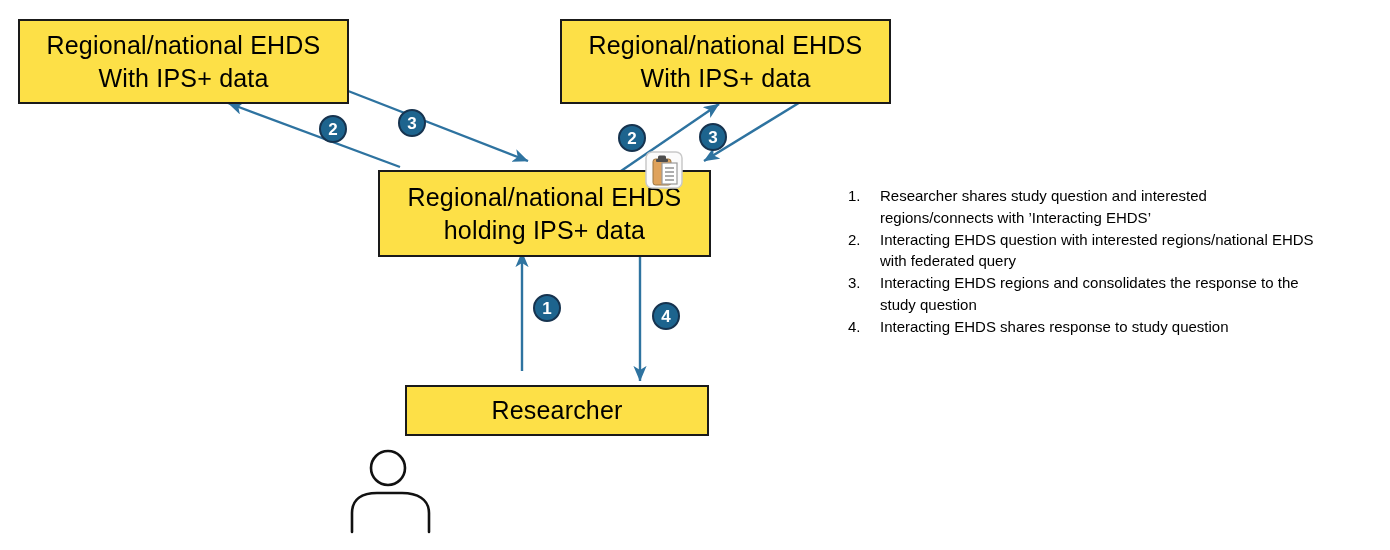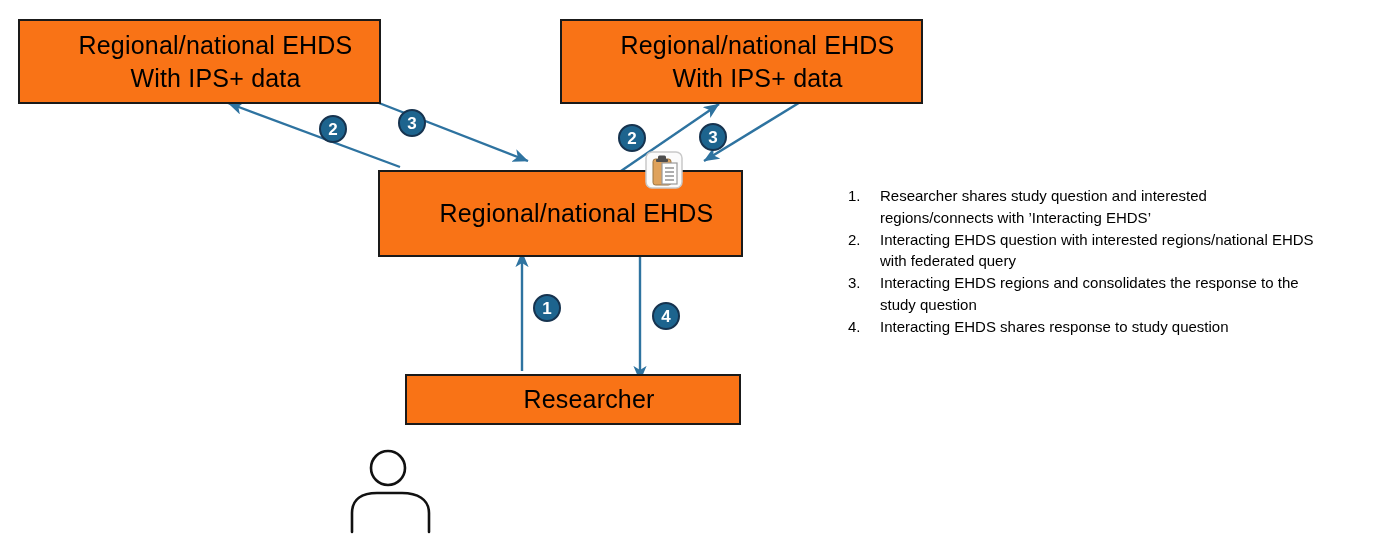--- a/index.html
+++ b/index.html
@@ -4,23 +4,23 @@
 <style>
   html,body{margin:0;padding:0;background:#fff;}
   .canvas{
     position:relative;width:1390px;height:550px;background:#fff;overflow:hidden;
     font-family:"Liberation Sans",sans-serif;color:#000;
   }
   .arrows{position:absolute;left:0;top:0;width:1390px;height:550px;pointer-events:none;}
   .arrow{stroke:var(--arrow-color,#2E73A0);stroke-width:2.4;fill:none;}
   .ah-fill{fill:var(--arrow-color,#2E73A0);}
   .box{
-    position:absolute;background:#f97316;border:2px solid var(--box-border,#1a1a1a);
+    position:absolute;background:#fde047;border:2px solid var(--box-border,#1a1a1a);
     display:flex;flex-direction:column;align-items:center;justify-content:center;
-    text-align:center;font-size:25px;line-height:33px;letter-spacing:0.2px;padding-left:32px;
+    text-align:center;font-size:25px;line-height:33px;letter-spacing:0.2px;
   }
   .badge{
     position:absolute;width:28px;height:28px;border-radius:50%;
     background:var(--badge-fill,#1D648E);border:2.5px solid var(--badge-ring,#16334F);
     box-sizing:border-box;color:#fff;font-size:17px;font-weight:bold;
     display:flex;align-items:center;justify-content:center;line-height:1;
   }
   .legend{
     position:absolute;left:848px;top:185px;width:475px;font-size:15px;line-height:21.8px;
   }
@@ -52,23 +52,24 @@
     <span>With IPS+ data</span>
   </div>
 
   <div class="box" style="left:560px;top:19px;width:327px;height:81px;">
     <span>Regional/national EHDS</span>
     <span>With IPS+ data</span>
   </div>
 
   <div class="box" style="left:378px;top:170px;width:329px;height:83px;">
     <span>Regional/national EHDS</span>
+    <span>holding IPS+ data</span>
   </div>
 
-  <div class="box" style="left:405px;top:374px;width:300px;height:47px;">
+  <div class="box" style="left:405px;top:385px;width:300px;height:47px;">
     <span>Researcher</span>
   </div>
 
   <svg class="icon-abs" style="left:645px;top:151px;" width="38" height="38" viewBox="0 0 38 38">
     <rect x="1" y="1" width="36" height="36" rx="6" fill="#fbfbfb" stroke="#c9c9c9" stroke-width="1.5"></rect>
     <rect x="8" y="8" width="18" height="26" rx="2.5" fill="#DFA25C" stroke="#9a7440" stroke-width="1"></rect>
     <rect x="13" y="4.5" width="8" height="6" rx="1.5" fill="#4d4d4d"></rect>
     <rect x="11" y="8" width="12" height="3" rx="1" fill="#4d4d4d"></rect>
     <rect x="17" y="12" width="15" height="21" fill="#ffffff" stroke="#9a9a9a" stroke-width="1.2"></rect>
     <line x1="20" y1="17" x2="29" y2="17" stroke="#8a8a8a" stroke-width="1.4"></line>

